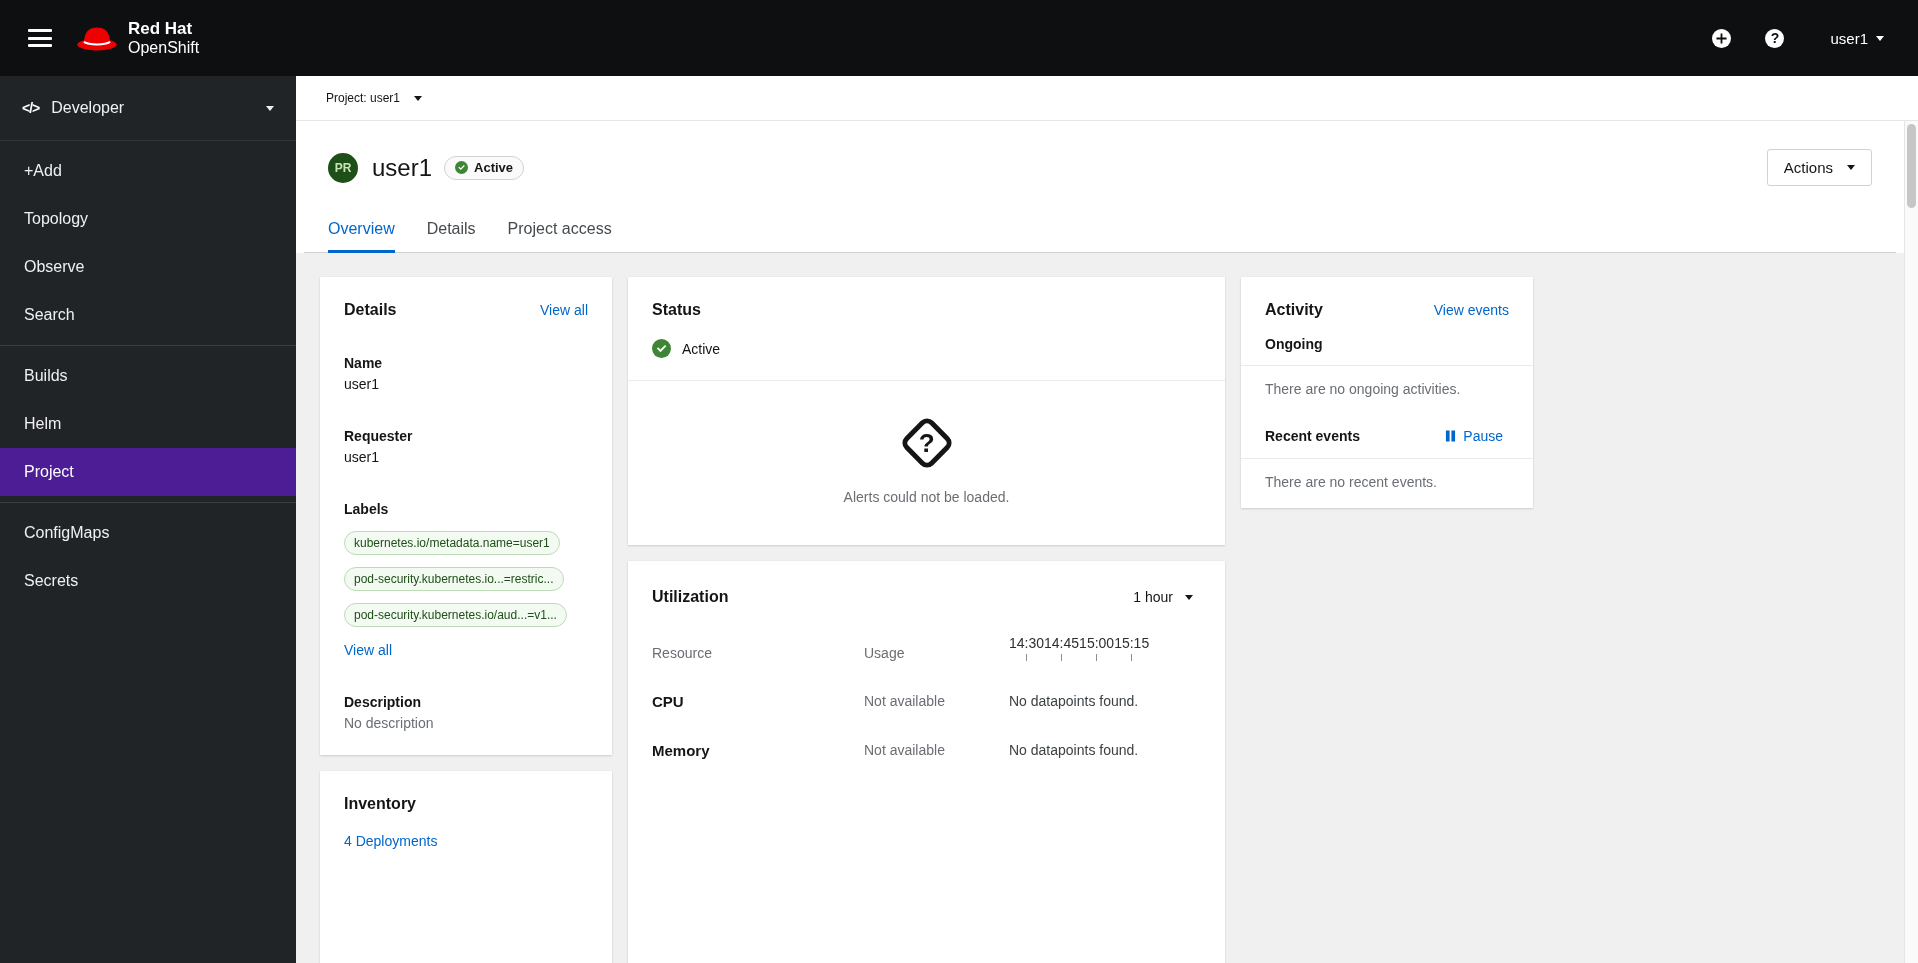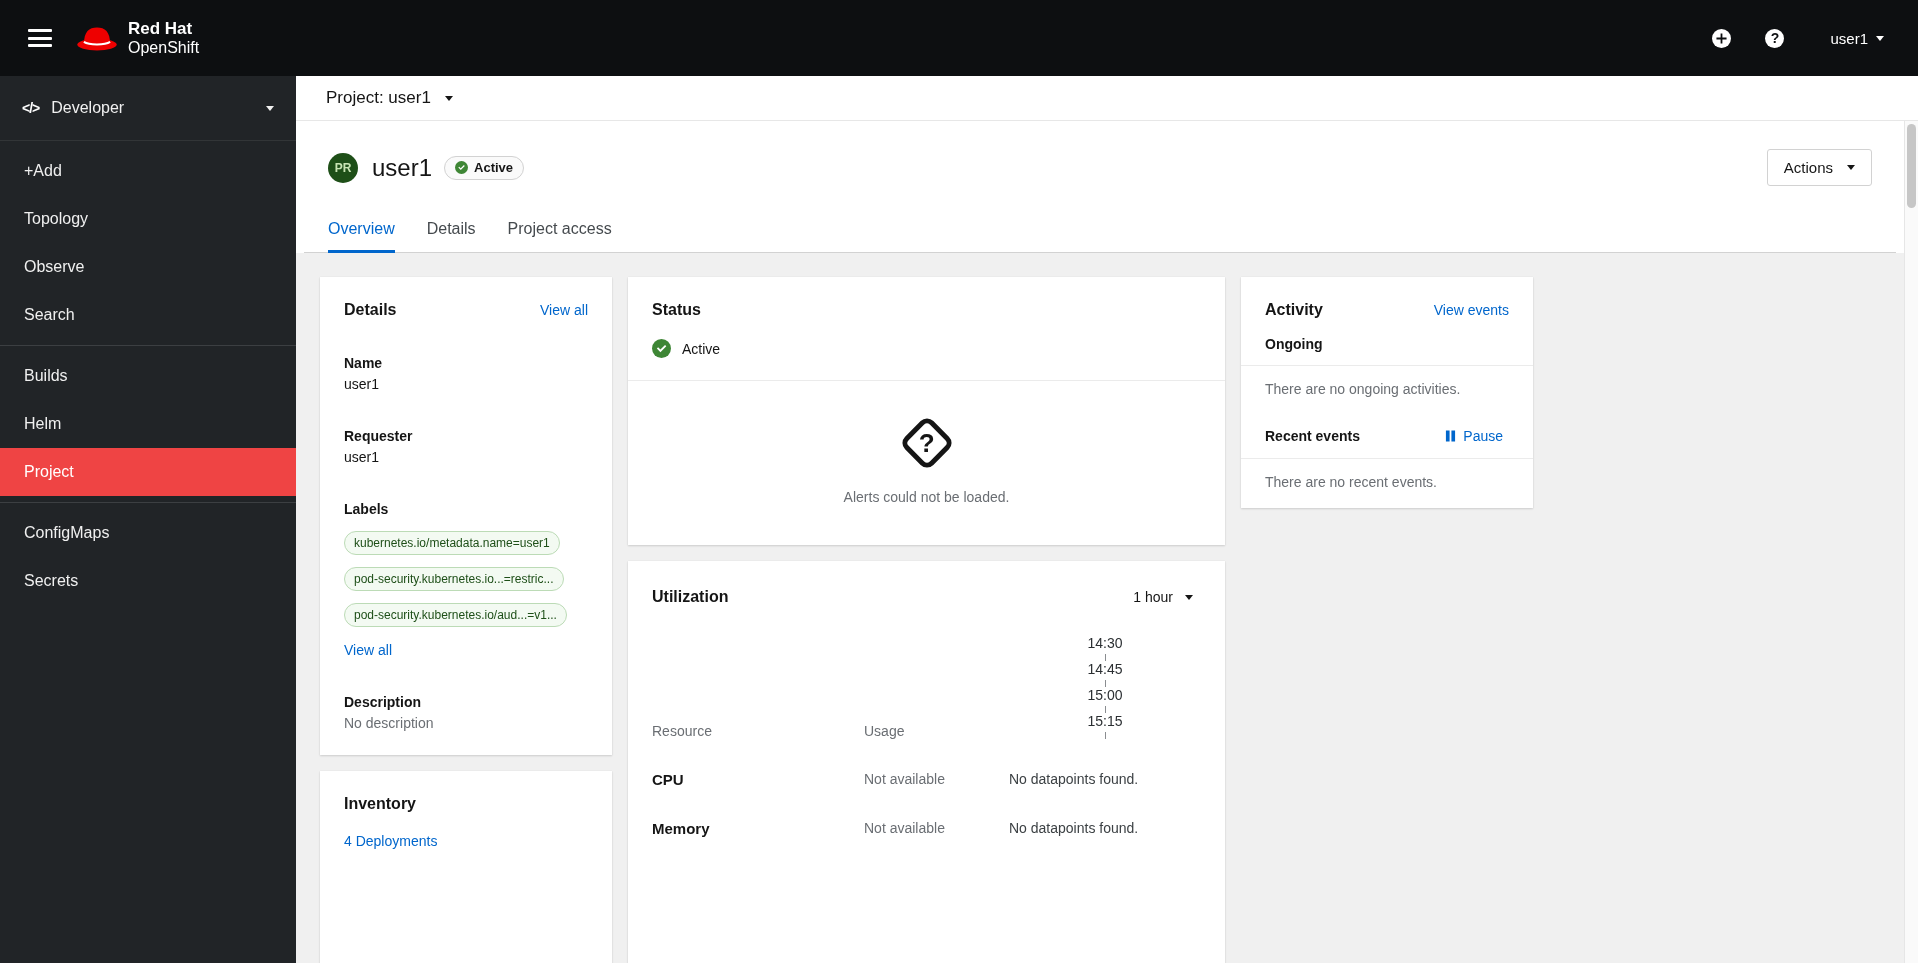--- a/index.html
+++ b/index.html
@@ -26,26 +26,26 @@
   .help-circle { width:19px; height:19px; border-radius:50%; background:#fff; color:#0d0f11; font-weight:700; font-size:14px; display:flex; align-items:center; justify-content:center; }
   .user-menu { display:flex; align-items:center; gap:8px; color:#fff; font-size:15px; background:none; border:none; cursor:pointer; margin-left:6px; }
   .caret { display:inline-block; width:0; height:0; border-left:4px solid transparent; border-right:4px solid transparent; border-top:5px solid currentColor; }
   
   .sidebar { position:absolute; top:76px; left:0; bottom:0; width:296px; background:#212427; color:#f0f0f0; z-index:10; }
   .perspective { display:flex; align-items:center; gap:12px; padding:23px 22px; font-size:16px; cursor:pointer; border-bottom:1px solid rgba(255,255,255,0.08); }
   .code-icon { font-weight:700; font-size:14px; letter-spacing:-1px; color:#fff; }
   .perspective .caret { margin-left:auto; }
   .nav { padding-top:6px; }
   .nav-item { padding:15px 24px; font-size:16px; color:#f0f0f0; cursor:pointer; }
-  .nav-item.active { background:#ef4444; color:#fff; }
+  .nav-item.active { background:#4c1d95; color:#fff; }
   .nav-divider { height:1px; background:#3c3f42; margin:6px 0; }
   
   .main { position:absolute; top:76px; left:296px; right:0; bottom:0; background:#f0f0f0; }
   .project-bar { height:45px; background:#fff; display:flex; align-items:center; gap:12px; padding:0 24px; font-size:16px; border-bottom:1px solid #e7e7e7; }
-  .project-toggle { display:flex; align-items:center; gap:14px; background:none; border:none; font-size:17px; cursor:pointer; font-family:inherit; color:#151515; }
+  .project-toggle { display:flex; align-items:center; gap:14px; background:none; border:none; font-size:12px; cursor:pointer; font-family:inherit; color:#151515; }
   .scroll-region { position:absolute; top:45px; left:0; right:14px; bottom:0; overflow:hidden; background:#f0f0f0; }
   .scrollbar { position:absolute; top:45px; right:0; width:14px; bottom:0; background:#fafafa; border-left:1px solid #e6e6e6; }
   .scrollbar-thumb { position:absolute; top:3px; left:2px; width:9px; height:84px; background:#c6c6c6; border-radius:5px; }
   
   .page-header { background:#fff; padding:28px 32px 0; }
   .header-row { display:flex; align-items:center; }
   .pr-badge { width:30px; height:30px; min-width:30px; border-radius:50%; background:#1e4f18; color:#c8e5b4; font-size:12px; font-weight:700; display:flex; align-items:center; justify-content:center; }
   .page-title { font-size:24px; font-weight:400; margin:0 12px 0 14px; }
   .status-pill { display:inline-flex; align-items:center; gap:6px; border:1px solid #d2d2d2; background:#fafafa; border-radius:30px; padding:3px 10px 4px; font-size:13px; font-weight:700; color:#151515; }
   .actions-btn { margin-left:auto; background:#fff; border:1px solid #d2d2d2; border-radius:3px; padding:9px 16px; font-size:15px; font-family:inherit; display:flex; align-items:center; gap:14px; cursor:pointer; color:#151515; }
@@ -74,21 +74,21 @@
   .status-row { display:flex; align-items:center; gap:11px; margin-top:20px; padding-bottom:22px; font-size:14px; }
   .full-hr { border:none; border-top:1px solid #ebebeb; margin:0; }
   .alerts-empty { display:flex; flex-direction:column; align-items:center; padding:42px 0 40px; }
   .diamond { width:40px; height:40px; border:5px solid #151515; border-radius:9px; transform:rotate(45deg); display:flex; align-items:center; justify-content:center; margin-bottom:4px; }
   .diamond span { transform:rotate(-45deg); font-weight:700; font-size:26px; color:#151515; }
   .alerts-msg { margin-top:22px; font-size:14px; }
   
   .util-head { display:flex; justify-content:space-between; align-items:center; }
   .range-select { display:flex; align-items:center; gap:12px; font-size:14px; background:none; border:none; font-family:inherit; color:#151515; cursor:pointer; padding:4px 8px; }
   .util-header { display:grid; grid-template-columns:212px 145px 1fr; margin-top:26px; align-items:end; font-size:14px; }
-  .times { display:flex; justify-content:flex-end;flex-direction:column; }
+  .times { display:flex; justify-content:flex-start; }
   .time-cell { display:flex; flex-direction:column; align-items:center; gap:3px; color:#2b2f32; }
   .tick { width:1px; height:7px; background:#8a8d90; }
   .util-row { display:grid; grid-template-columns:212px 145px 1fr; padding-top:32px; font-size:14px; }
   .resource-name { font-weight:700; font-size:15px; }
   .datapoints { color:#3c4144; }
   
   .act-head { padding:24px 24px 0; display:flex; justify-content:space-between; align-items:baseline; }
   .act-sub { padding:17px 24px 13px; font-weight:700; font-size:14px; }
   .act-empty { padding:15px 24px 18px; font-size:14px; }
   .recent-row { padding:12px 24px 13px; display:flex; justify-content:space-between; align-items:center; }

